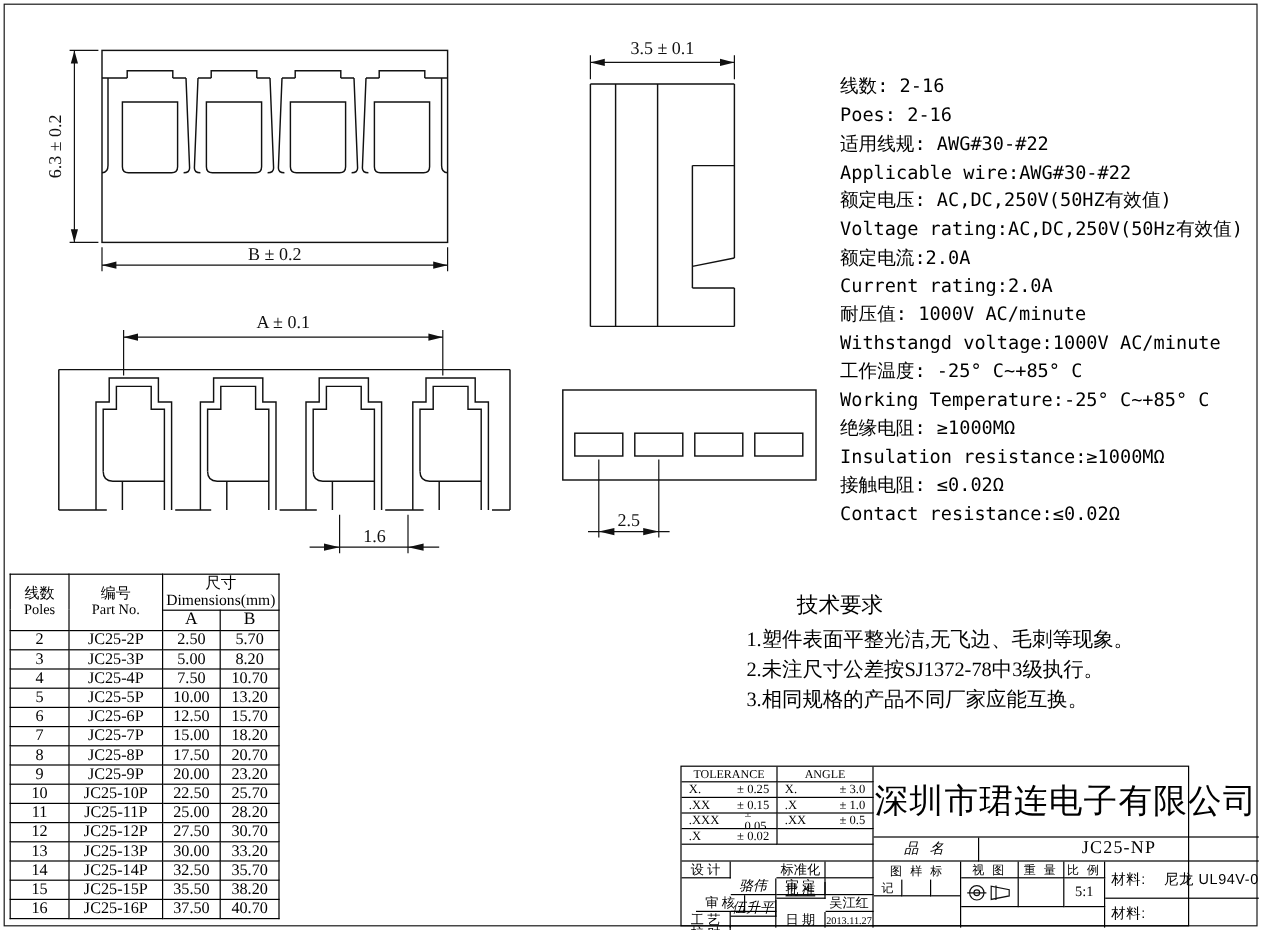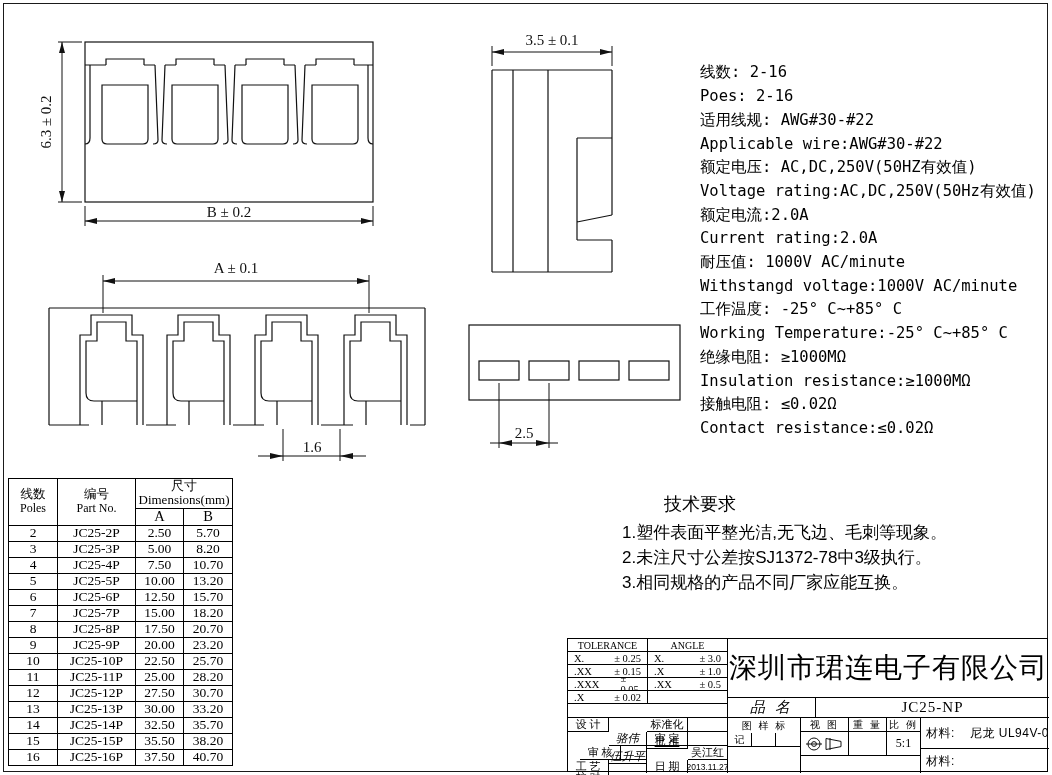--- a/index.html
+++ b/index.html
@@ -12,49 +12,49 @@
   svg path,svg line,svg rect,svg circle{fill:none;stroke:#111;stroke-width:1.2;}
   svg .arrow{fill:#111;stroke:none;}
   svg .thin{stroke-width:1;}
   svg text{fill:#111;stroke:none;font-family:"Liberation Serif",serif;font-size:15px;}
 
   
   .specs{position:absolute;left:700px;top:14px;font-family:"DejaVu Sans Mono",monospace;
          font-size:15.5px;line-height:23.7px;white-space:pre;}
 
   
-  .tech{position:absolute;left:622px;top:492px;font-family:Liberation Sans, sans-serif;font-size:17px;line-height:25px;}
+  .tech{position:absolute;left:622px;top:492px;font-family:Liberation Serif, serif;font-size:17px;line-height:25px;}
   .tech .tech-title{margin-left:42px;font-size:18px;margin-bottom:3px;}
 
   
   .dim-table{position:absolute;left:8px;top:478px;border-collapse:collapse;table-layout:fixed;
              font-family:"Liberation Serif",serif;}
   .dim-table th,.dim-table td{border:1px solid #000;text-align:center;padding:0;height:15px;
              font-weight:normal;font-size:13px;line-height:1.1;}
   .dim-table .h-cn{font-size:12.5px;}
   .dim-table .h-en{font-size:12px;font-family:"Liberation Serif",serif;}
   .dim-table .h-dims{font-size:13px;}
   .dim-table .h-ab{font-size:14.5px;}
   .dim-table td{font-size:13.5px;}
 
   
-  .tb{position:absolute;left:567px;top:638px;width:481px;height:134px;border:1px solid #000;box-sizing:border-box;}
+  .tb{position:absolute;left:567px;top:638px;width:424px;height:134px;border:1px solid #000;box-sizing:border-box;}
   .tb .c{position:absolute;box-sizing:border-box;border-right:1px solid #000;border-bottom:1px solid #000;
          display:flex;align-items:center;justify-content:center;font-size:11px;overflow:hidden;}
   .tb .nr{border-right:none;}
   .tb .nbb{border-bottom:none;}
   .tb .tol-row{justify-content:space-between;padding:0 6px;font-family:"Liberation Serif",serif;font-size:10.5px;}
   .tb .sig{font-family:"Liberation Serif",serif;}
   .tb .hand{font-style:italic;font-size:11.5px;}
   .tb .company{font-size:28px;letter-spacing:1px;font-family:"Liberation Serif",serif;white-space:nowrap;}
-  .tb .pname{font-style:italic;font-size:15px;letter-spacing:3px;}
+  .tb .pname{font-style:italic;font-size:12px;letter-spacing:3px;}
   .tb .pval{font-family:"Liberation Serif",serif;font-size:15px;letter-spacing:1px;}
   .tb .small-cjk{font-size:10px;letter-spacing:2px;}
   .tb .mat{justify-content:space-between;padding-left:5px;font-size:12px;letter-spacing:0.5px;}
-  .tb .date{font-size:8.5px;font-family:Liberation Sans, sans-serif;}
+  .tb .date{font-size:8.5px;font-family:Liberation Serif, serif;}
   .tb .scale-val{font-family:"Liberation Serif",serif;font-size:12px;}
 </style>
 </head>
 <body>
 
 <div class="page-border"></div>
 
 <svg style="left:40px;top:28px;" width="350" height="212" viewBox="0 0 350 212">
   <g>
     <rect x="45" y="14" width="288" height="160"></rect>

